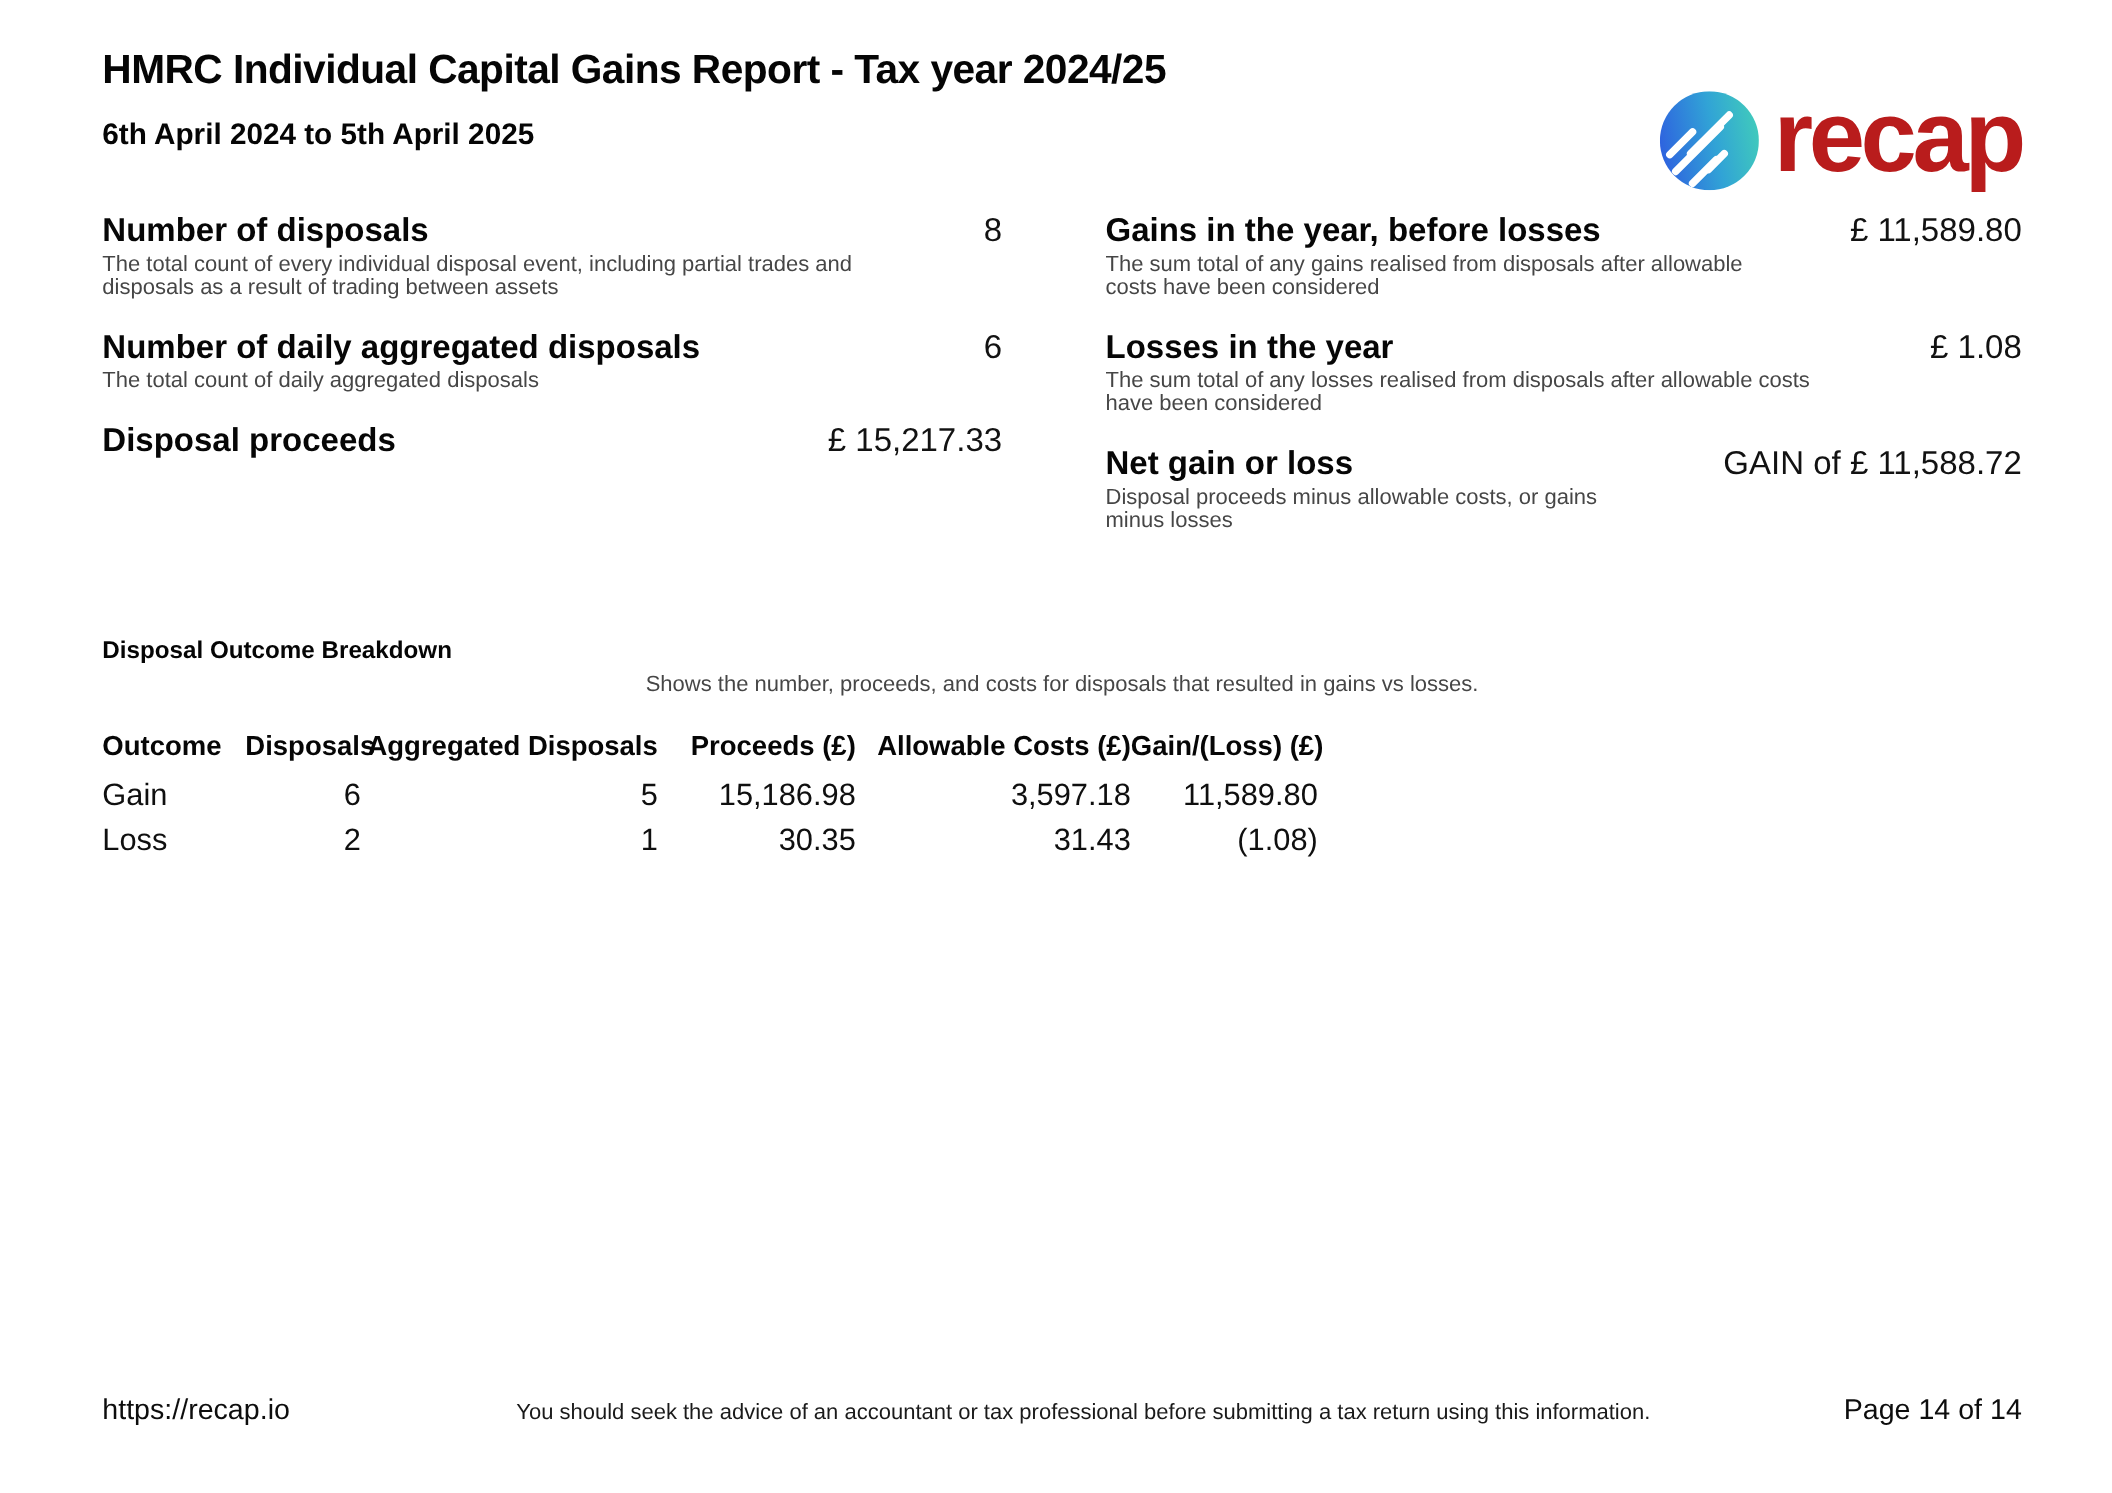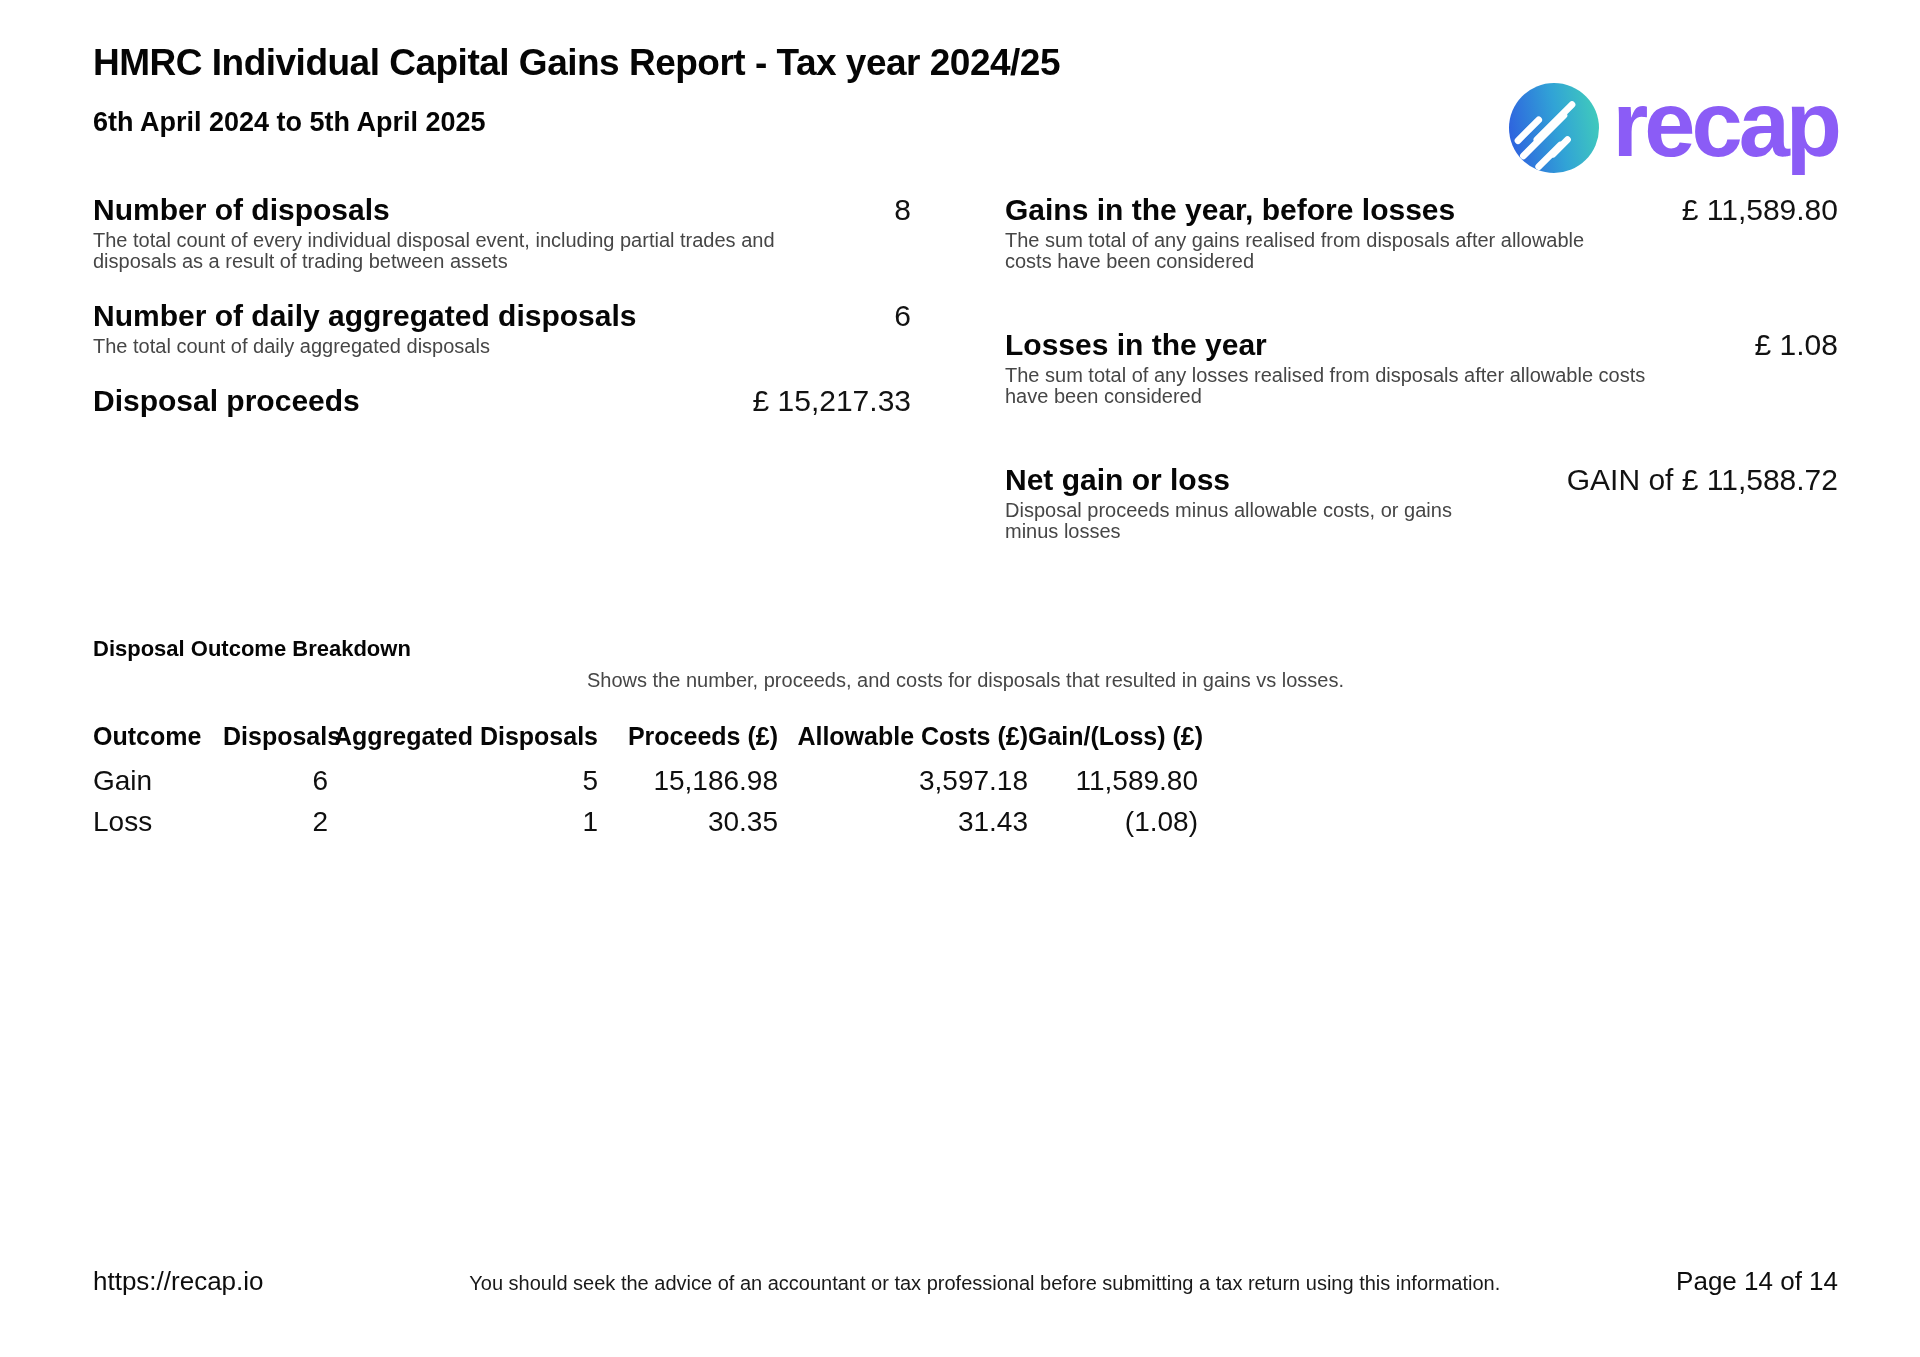--- a/index.html
+++ b/index.html
@@ -9,28 +9,28 @@
     font-family:"Liberation Sans", sans-serif;
     color:#0d0d0d; position:relative; overflow:hidden;
   }
   .page { width:1920px; height:1357px; position:relative; padding:42px 82px 0 93px; }
 
   
   .hdr-title { font-size:37px; font-weight:700; letter-spacing:-0.5px; color:#050505; }
   .hdr-subtitle { font-size:27px; font-weight:700; margin-top:23px; color:#050505; }
   .logo { position:absolute; top:82px; right:82px; display:flex; align-items:center; }
   .logo-mark { width:90px; height:90px; display:block; }
-  .logo-word { font-size:92px; font-weight:700; letter-spacing:-4px; color:#8b5cf6; line-height:1; margin-left:14px; position:relative; top:-4px;text-align:right; }
+  .logo-word { font-size:92px; font-weight:700; letter-spacing:-4px; color:#b91c1c; line-height:1; margin-left:14px; position:relative; top:-4px;text-align:right; }
 
   
   .section-heading { font-size:33px; font-weight:700; margin-top:88px; color:#050505; }
   .summary { display:flex; margin-top:54px; }
   .col { display:flex; flex-direction:column; }
   .col-left  { width:818px; margin-right:94px; }
-  .col-right { width:833px;gap:29px; }
+  .col-right { width:833px; }
   .item { margin-bottom:26px; }
   .item-top { display:flex; justify-content:space-between; align-items:baseline; line-height:35px; }
   .item-label { font-size:30px; font-weight:700; color:#060606; }
   .item-value { font-size:30px; font-weight:400; color:#121212; white-space:nowrap; }
   .item-desc { font-size:20px; line-height:21px; color:#464646; margin-top:3px; }
   .col-left  .item:nth-child(1) .item-desc { max-width:720px; }
   .col-left  .item:nth-child(3) .item-desc { max-width:590px; }
   .col-left  .item:nth-child(4) .item-desc { max-width:800px; }
   .col-right .item:nth-child(1) .item-desc { max-width:600px; }
   .col-right .item:nth-child(2) .item-desc { max-width:660px; }

